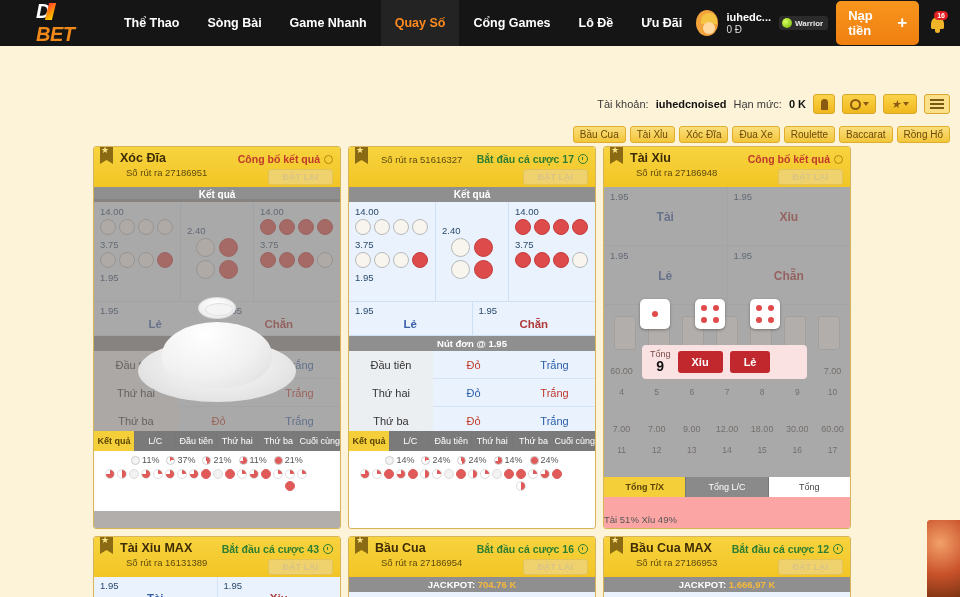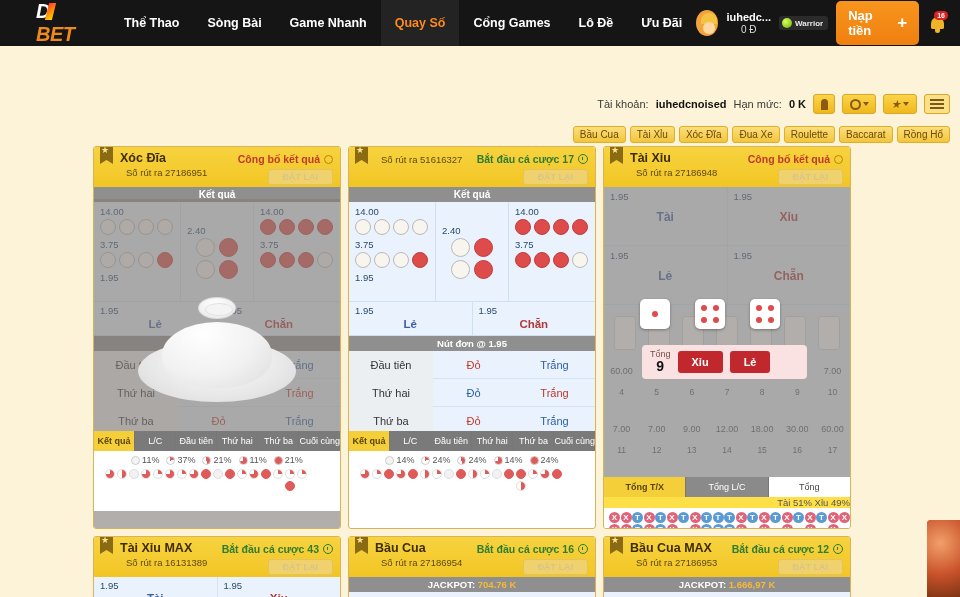--- a/index.html
+++ b/index.html
@@ -22,21 +22,21 @@
   .logo-slash{ display:inline-block; width:7px; height:17px; background:linear-gradient(135deg,#ff3b2f 0%,#ff9a00 60%,#ffd400 100%);
      transform:skewX(-14deg); margin:0 -1px 0 -3px; vertical-align:-2px;}
   .navitems{ display:flex; align-items:center; height:46px;}
   .navitem{ color:#fff; font-size:12.5px; font-weight:bold; padding:0 14px; height:46px;
      display:flex; align-items:center; cursor:pointer; white-space:nowrap;}
   .navitem.active{ color:#ff8a1e; background:#232323;}
   .nav-right{ margin-left:auto; display:flex; align-items:center; gap:8px; padding-right:4px;}
   .avatar{ width:26px;height:26px;border-radius:50%;background:#f2a33c; position:relative; overflow:hidden;}
   .avatar:before{content:"";position:absolute;left:5px;top:3px;width:16px;height:11px;background:#f5c342;border-radius:8px 8px 0 0;}
   .avatar:after{content:"";position:absolute;left:7px;top:12px;width:12px;height:12px;background:#ffd9a0;border-radius:50%;}
-  .userblock{ display:flex; flex-direction:column; color:#fff; line-height:1.15;text-align:center;}
+  .userblock{ display:flex; flex-direction:column; color:#fff; line-height:1.15;}
   .uname{ font-size:11px; font-weight:bold; max-width:60px; overflow:hidden; text-overflow:ellipsis; white-space:nowrap;}
   .ubal{ font-size:10px; color:#ddd;}
   .warrior{ background:#2b2b2b; border-radius:3px; padding:2px 5px 2px 3px; display:flex; align-items:center; gap:3px;}
   .warrior-dot{ width:10px;height:10px;border-radius:50%; background:radial-gradient(circle at 35% 35%,#d9ff5e,#6ab000);}
   .warrior-txt{ color:#e9e9e9; font-size:8px; font-weight:bold;}
   .deposit{ background:linear-gradient(#f8951d,#ef7f10); color:#fff; font-weight:bold; font-size:13px;
      padding:7px 12px; border-radius:5px; display:flex; align-items:center; gap:8px; cursor:pointer;}
   .plus{ font-size:17px; line-height:12px;}
   .bell{ position:relative; width:22px;height:24px; cursor:pointer;}
   .bell-body{ position:absolute; left:4px; top:6px; width:13px;height:12px; background:#f0b429; border-radius:7px 7px 2px 2px;}
@@ -127,21 +127,21 @@
   .tabs.three .tab:last-child{ background:#fff; color:#444;}
   .tabs.three .tab.active{ background:#f5cf3a; color:#5a4405;}
 
   .histarea{ background:#fff; padding:4px 5px; height:60px; position:relative;}
   .legend{ display:flex; justify-content:center; gap:7px; font-size:9px; color:#555; align-items:center;}
   .lg{ display:flex; align-items:center; gap:2px;}
   .pie{ width:9px;height:9px;border-radius:50%; border:1px solid #ccc;}
   .beads{ position:relative; margin-top:4px; height:36px;}
   .bead{ position:absolute; width:10px;height:10px;border-radius:50%; border:1px solid #ddd; background:#f2f2f2;}
 
-  .roadhead{ text-align:right; font-size:9.5px; color:#555; background:#fde047; padding:0 0;}
+  .roadhead{ text-align:left; font-size:9.5px; color:#555; background:#fca5a5; padding:17px 0;}
   .road{ position:relative; background:#fff; height:74px;}
   .mk{ position:absolute; width:11px;height:11px;border-radius:50%; color:#fff; font-size:8px;
      display:flex; align-items:center; justify-content:center; font-weight:bold;}
   .mk.x{ background:#e06377;} .mk.t{ background:#5b9bd5;}
 
   
   .tx-body{ position:relative; height:290px; background:#e9f2fd;}
   .tx-grid{ position:absolute; inset:0;}
   .tx-r{ display:flex; border-bottom:1px solid #d5e4f4;}
   .tx-c{ flex:1; padding:3px 6px; height:58px; position:relative;}

